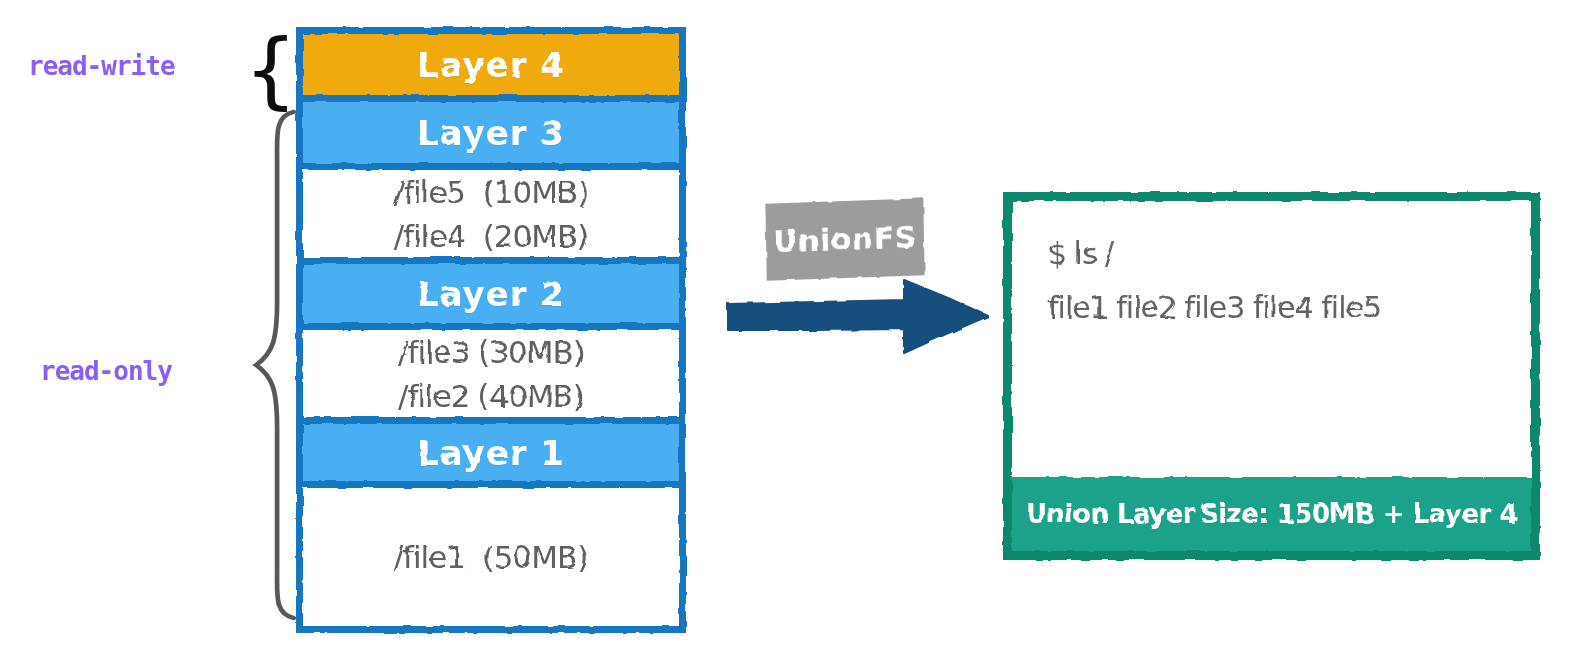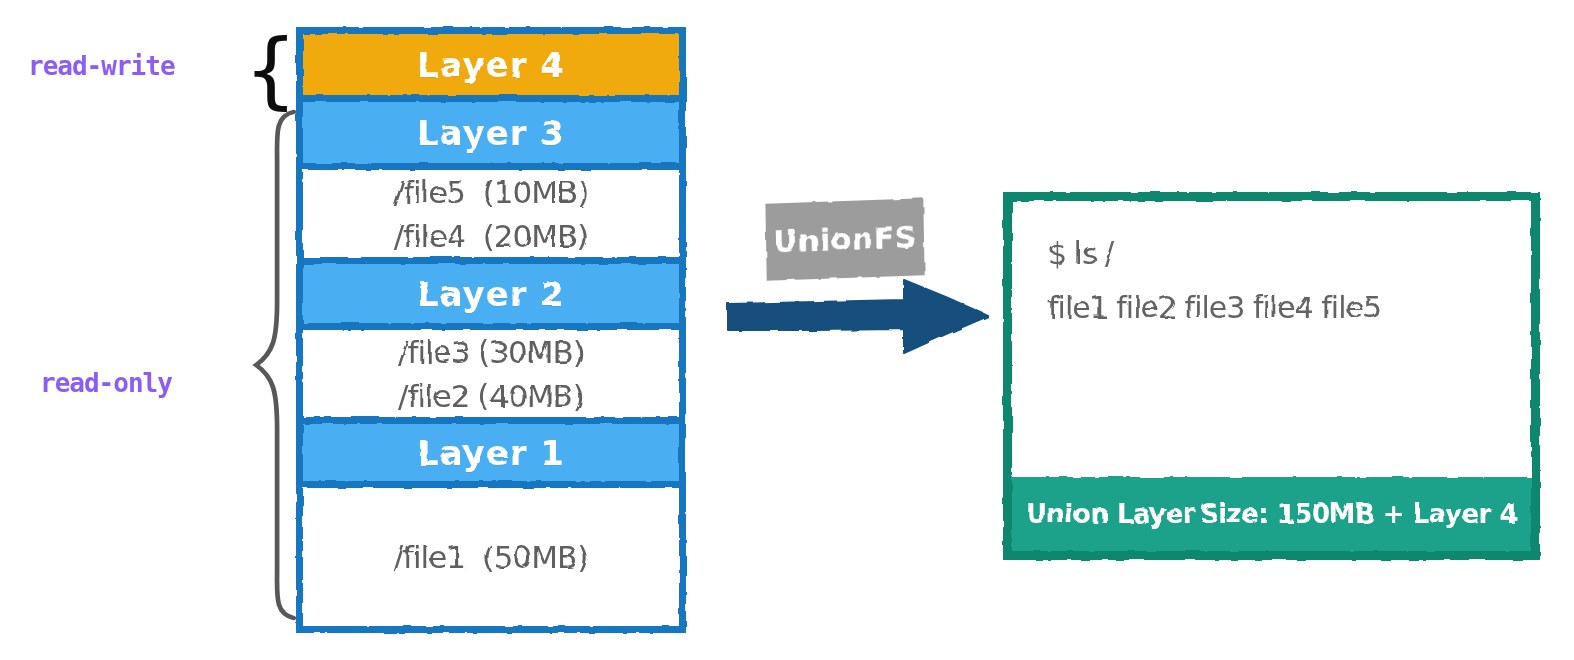--- a/index.html
+++ b/index.html
@@ -10,21 +10,21 @@
 
   
   .side-label{
     position:absolute;
     font-family:"DejaVu Sans Mono","Liberation Mono",monospace;
     font-weight:700;font-size:26px;color:#8b5cf6;letter-spacing:-1px;
     white-space:nowrap;
     text-align:right;
   }
   .rw-label{left:28px;top:51px;}
-  .ro-label{left:40px;top:368px;}
+  .ro-label{left:40px;top:356px;}
   .brace-small{
     position:absolute;left:244px;top:22px;
     font-family:"DejaVu Sans", sans-serif;font-size:84px;line-height:96px;
     color:#0d0d0d;font-weight:400;
   }
   .brace-big{position:absolute;left:252px;top:108px;width:46px;height:514px;}
   .brace-big path{stroke:#585858;stroke-width:4.5;fill:none;stroke-linecap:round;}
 
   
   .stack{

